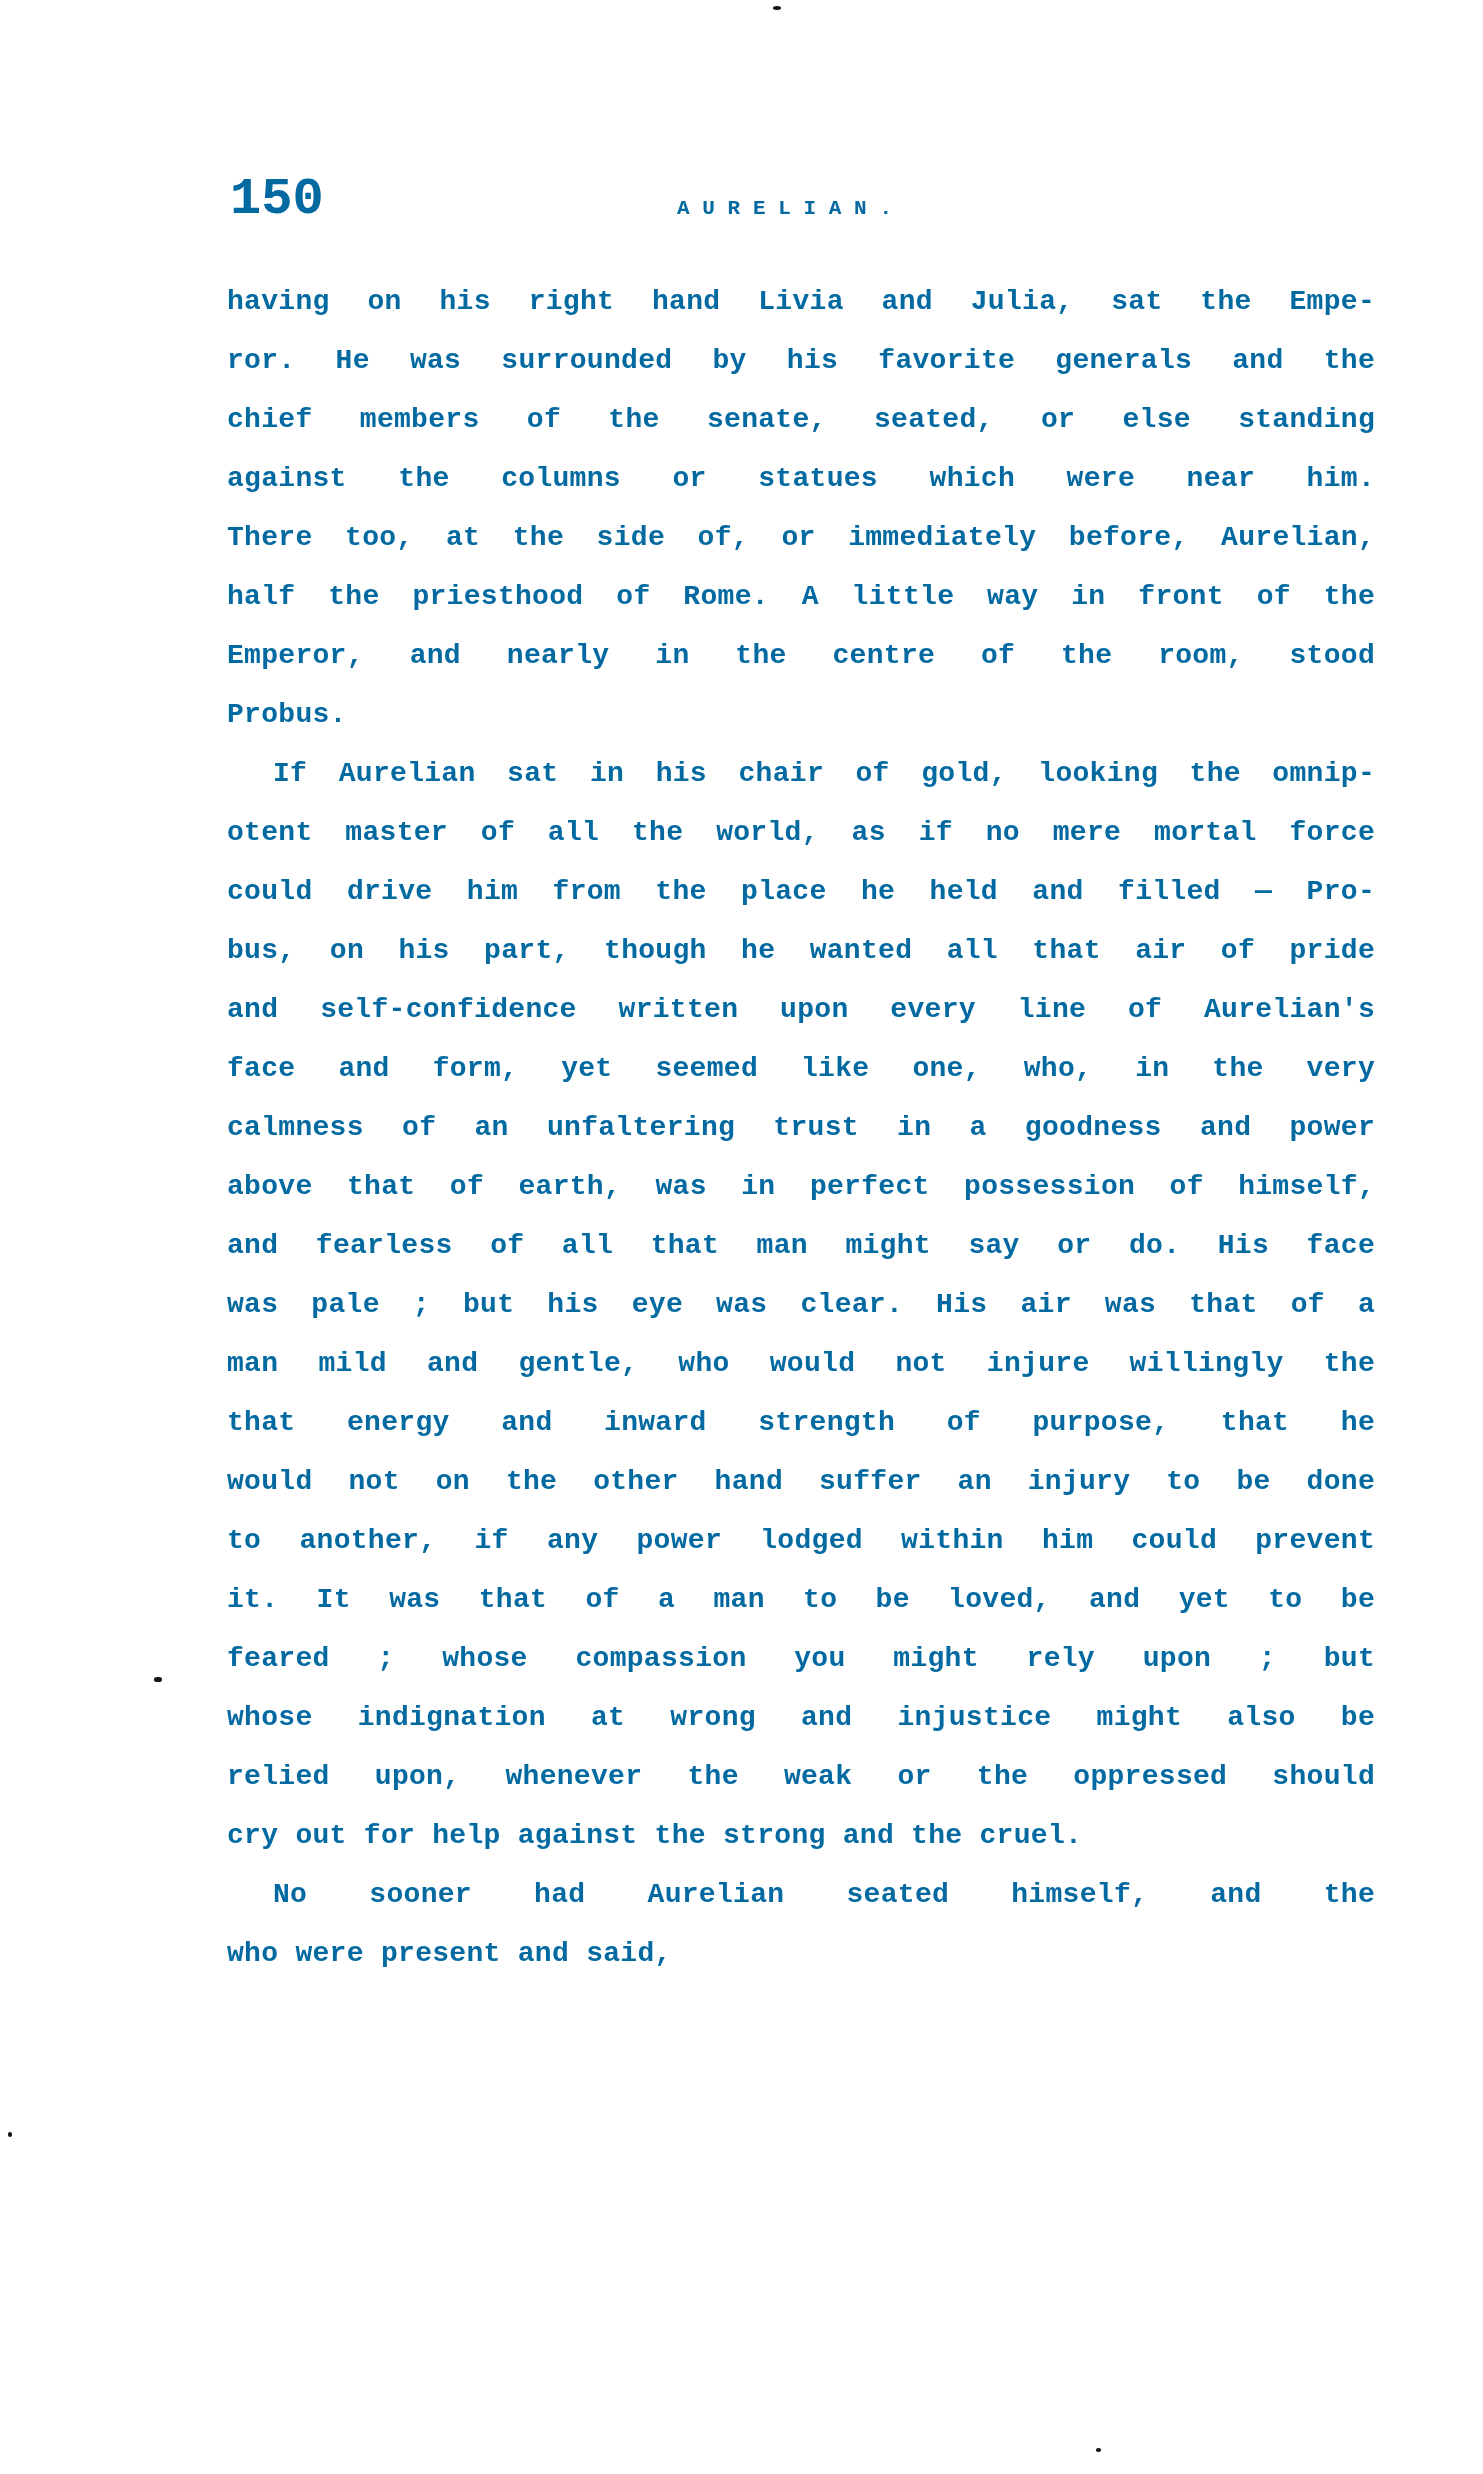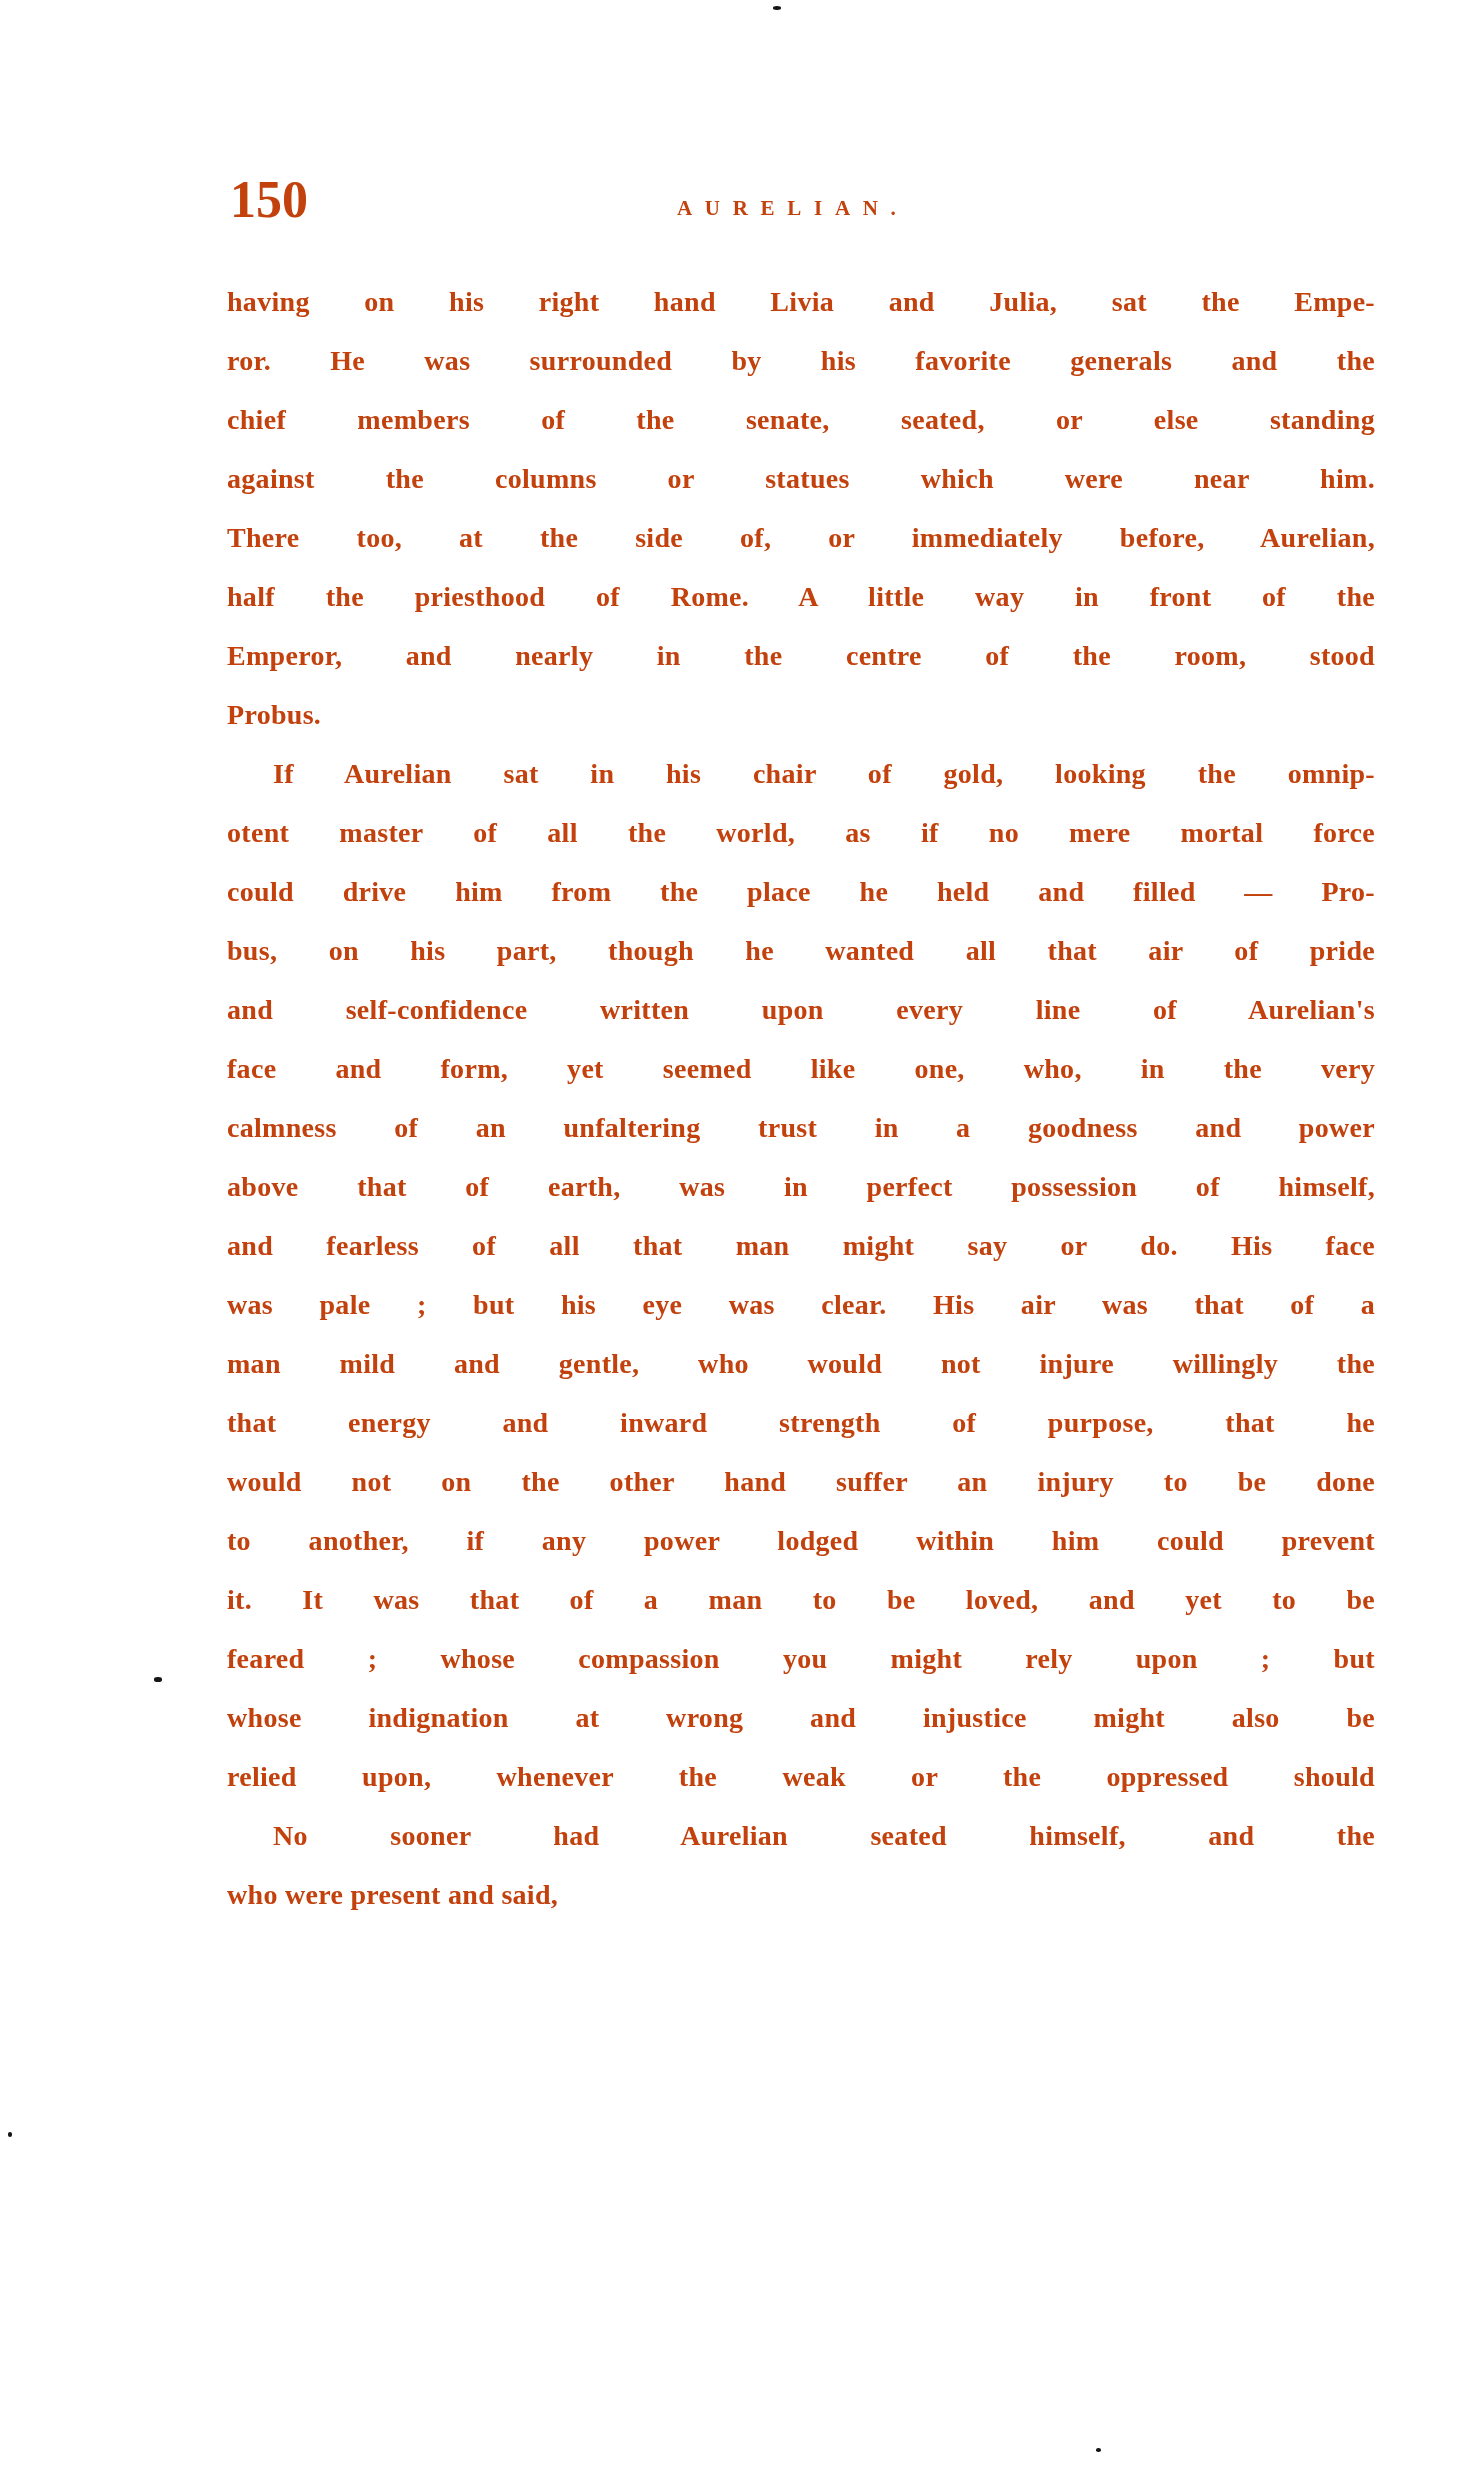--- a/index.html
+++ b/index.html
@@ -5,22 +5,22 @@
   html, body {
     margin: 0;
     padding: 0;
     background: #ffffff;
   }
   .page {
     position: relative;
     width: 1396px;
     height: 2475px;
     background: #ffffff;
-    color: #c2410c;
-    font-family: Liberation Serif, serif;
+    color: #0369a1;
+    font-family: Liberation Mono, monospace;
     overflow: hidden;
   }
   .page-number {
     position: absolute;
     left: 230px;
     top: 174px;
     font-size: 52px;
     font-weight: bold;
     line-height: 52px;
   }
@@ -97,18 +97,19 @@
     <div class="line">and fearless of all that man might say or do.  His face</div>
     <div class="line">was pale ; but his eye was clear.  His air was that of a</div>
     <div class="line">man mild and gentle, who would not injure willingly the</div>
     <div class="line">that energy and inward strength of purpose, that he</div>
     <div class="line">would not on the other hand suffer an injury to be done</div>
     <div class="line">to another, if any power lodged within him could prevent</div>
     <div class="line">it.  It was that of a man to be loved, and yet to be</div>
     <div class="line">feared ;  whose compassion you might rely upon ; but</div>
     <div class="line">whose indignation at wrong and injustice might also be</div>
     <div class="line">relied upon, whenever the weak or the oppressed should</div>
+    <div class="line end">cry out for help against the strong and the cruel.</div>
     <div class="line indent">No sooner had Aurelian seated himself, and the</div>
     <div class="line end">who were present and said,</div>
   </div>
 
 </div>
 
 
 </body></html>

